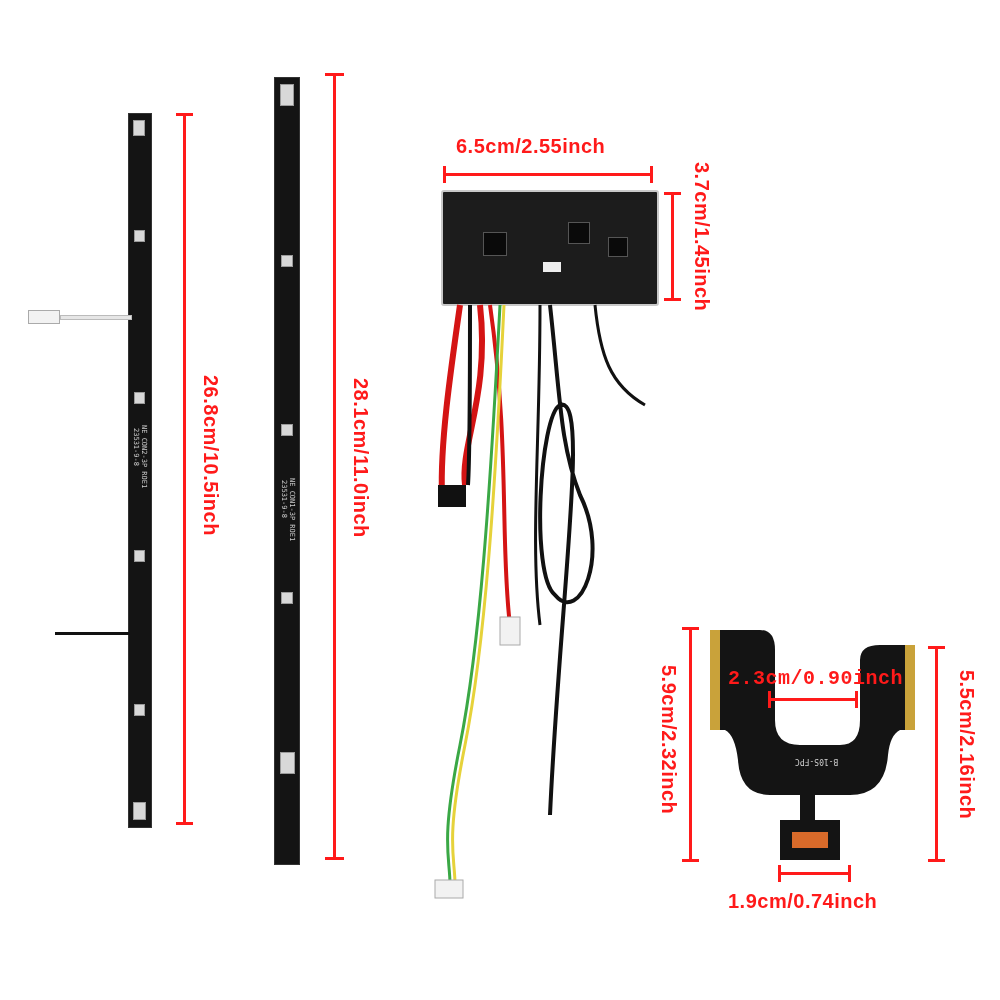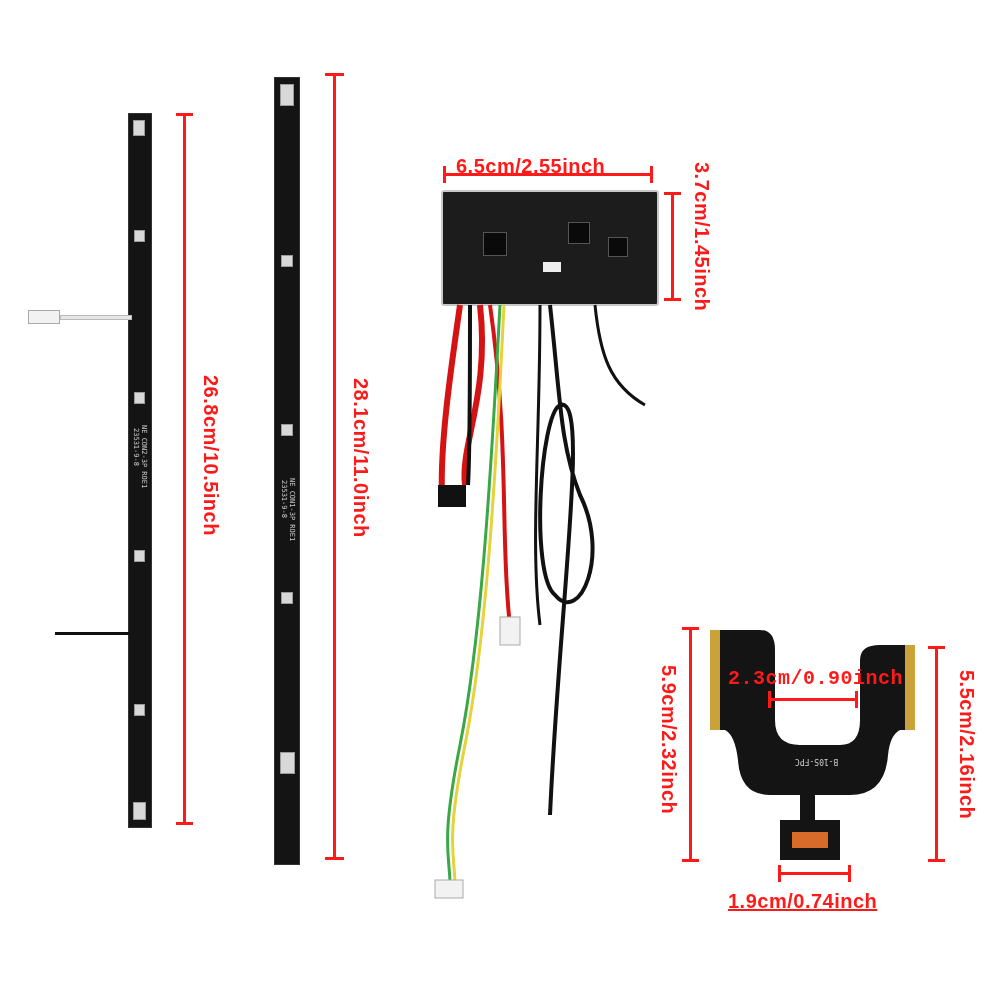--- a/index.html
+++ b/index.html
@@ -41,21 +41,21 @@
 <div class="pad" style="left:281px;top:592px;width:10px;height:10px;"></div>
 <div class="pad" style="left:280px;top:752px;width:13px;height:20px;"></div>
 <div class="smalltxt" style="left:296px;top:478px;">NE CON1-3P ROE1</div>
 <div class="smalltxt" style="left:288px;top:480px;">23531-9-8</div>
 
 <div class="red-line" style="left:333px;top:73px;width:3px;height:787px;"></div>
 <div class="red-line" style="left:325px;top:73px;width:19px;height:3px;"></div>
 <div class="red-line" style="left:325px;top:857px;width:19px;height:3px;"></div>
 <div class="vlabel" style="left:372px;top:378px;">28.1cm/11.0inch</div>
 
-<div class="label" style="left:456px;top:155px;">6.5cm/2.55inch</div>
+<div class="label" style="left:456px;top:135px;">6.5cm/2.55inch</div>
 <div class="red-line" style="left:443px;top:173px;width:210px;height:3px;"></div>
 <div class="red-line" style="left:443px;top:166px;width:3px;height:17px;"></div>
 <div class="red-line" style="left:650px;top:166px;width:3px;height:17px;"></div>
 
 <div class="red-line" style="left:671px;top:192px;width:3px;height:108px;"></div>
 <div class="red-line" style="left:664px;top:192px;width:17px;height:3px;"></div>
 <div class="red-line" style="left:664px;top:298px;width:17px;height:3px;"></div>
 <div class="vlabel" style="left:713px;top:162px;">3.7cm/1.45inch</div>
 
 <div class="abs" style="left:441px;top:190px;width:214px;height:112px;background:#1c1c1c;border:2px solid #c8c8c8;border-radius:3px;">
@@ -99,13 +99,13 @@
 <div class="abs" style="left:795px;top:757px;color:#cfcfcf;font-size:8px;font-family:'DejaVu Sans Mono', monospace;transform:rotate(180deg);">B-10S-FPC</div>
 
 <div class="label" style="left:728px;top:667px;font-family:Liberation Mono, monospace;">2.3cm/0.90inch</div>
 <div class="red-line" style="left:768px;top:698px;width:90px;height:3px;"></div>
 <div class="red-line" style="left:768px;top:691px;width:3px;height:17px;"></div>
 <div class="red-line" style="left:855px;top:691px;width:3px;height:17px;"></div>
 
 <div class="red-line" style="left:778px;top:872px;width:73px;height:3px;"></div>
 <div class="red-line" style="left:778px;top:865px;width:3px;height:17px;"></div>
 <div class="red-line" style="left:848px;top:865px;width:3px;height:17px;"></div>
-<div class="label" style="left:728px;top:890px;text-decoration:underline;">1.9cm/0.74inch</div>
+<div class="label" style="left:728px;top:890px;">1.9cm/0.74inch</div>
 
 </body></html>

